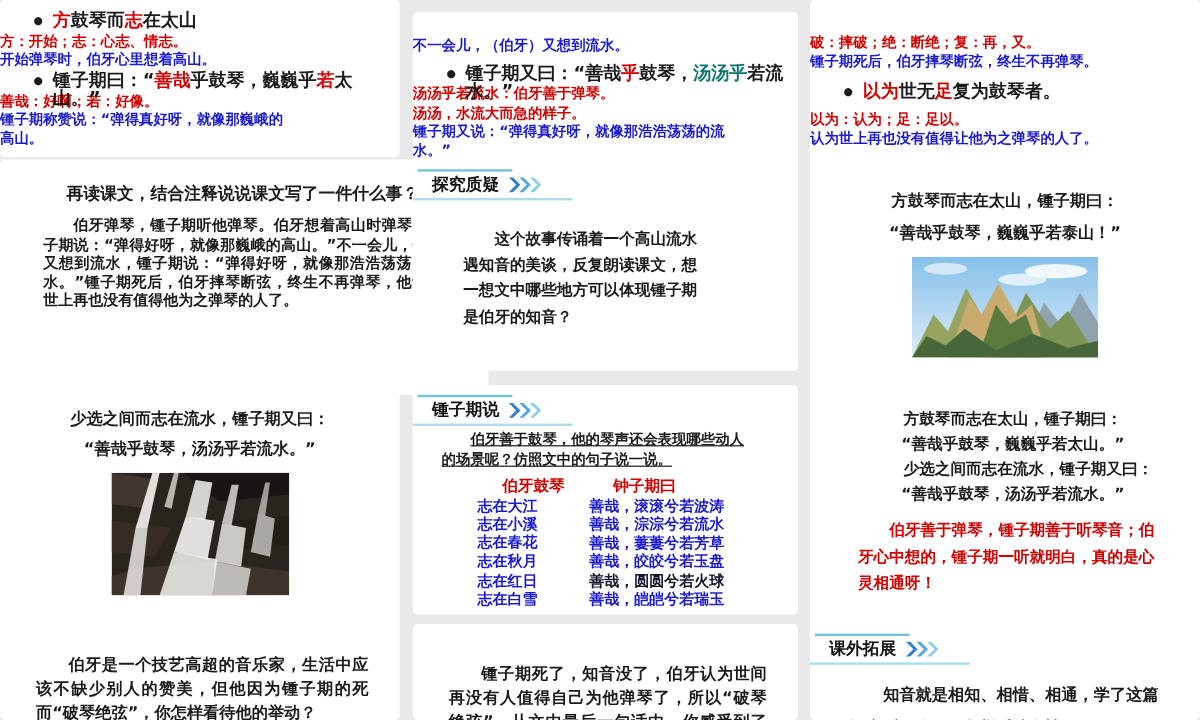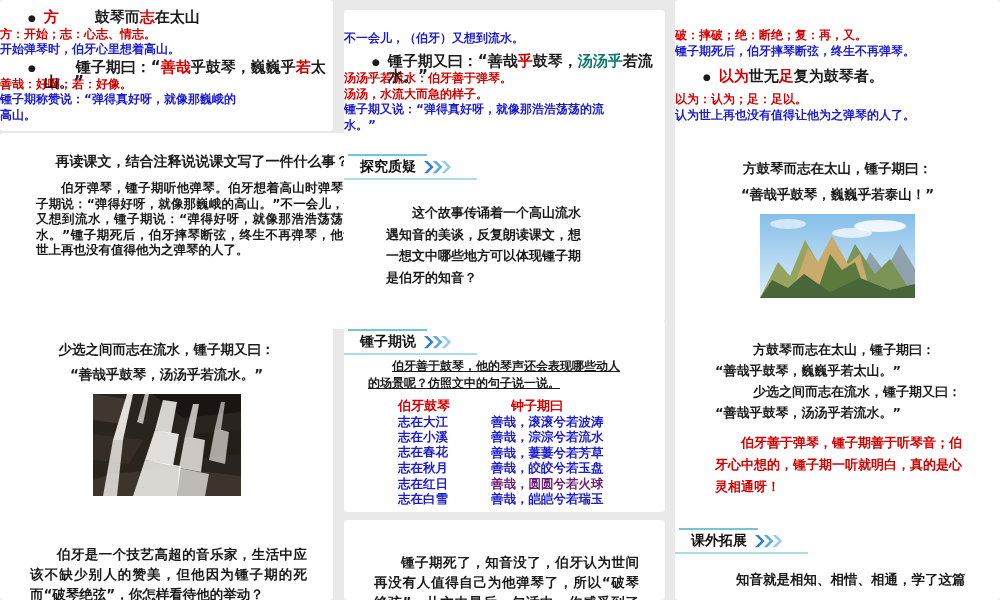--- a/index.html
+++ b/index.html
@@ -5,21 +5,21 @@
   html,body{margin:0;padding:0;background:#e9e9e9;}
   .page{position:relative;width:1000px;height:600px;background:#e9e9e9;overflow:hidden;
         font-family:"DejaVu Sans","Liberation Sans",sans-serif;}
   .slide{position:absolute;background:#ffffff;border-radius:4px;overflow:hidden;
          color:#1a1a1a;font-weight:600;}
   
   #s0{left:0;top:0;width:333px;height:123px;}
   #s1{left:344px;top:10px;width:321px;height:123px;}
   #s2{left:675px;top:0;width:325px;height:123px;}
   #s3{left:0;top:133px;width:333px;height:176px;}
-  #s4{left:344px;top:146px;width:321px;height:176px;}
+  #s4{left:344px;top:133px;width:321px;height:176px;}
   #s5{left:675px;top:133px;width:325px;height:176px;}
   #s6{left:0;top:321px;width:333px;height:191px;}
   #s7{left:344px;top:321px;width:321px;height:191px;}
   #s8{left:675px;top:321px;width:325px;height:191px;}
   #s9{left:0;top:520px;width:333px;height:80px;}
   #s10{left:344px;top:520px;width:321px;height:80px;}
   #s11{left:675px;top:520px;width:325px;height:80px;}
 
   
   .row1{display:flex;flex-direction:column;justify-content:flex-end;}
@@ -48,52 +48,52 @@
 
   
   #s5{padding-top:22px;} #s6{padding-top:16px;}
   .t-center{text-align:center;font-size:13.5px;line-height:26px;}
   #s6 .t-center{line-height:25px;}
   .img-wrap{display:flex;justify-content:center;margin-top:7px;}
 
   
   #s7 .para{margin:3px 44px 0 24px;font-size:12px;line-height:17px;text-indent:2em;word-break:break-all;text-decoration:underline;}
   .thead{display:flex;padding-left:54px;margin-top:5px;font-size:13px;font-weight:700;line-height:17px;}
-  .th1{width:93px;}
+  .th1{width:93px;text-align:center;}
   .th2{padding-left:20px;}
   .trow{display:flex;padding-left:54px;font-size:12.5px;line-height:15.4px;font-weight:700;}
   .tc1{width:93px;}
 
   
   #s8{padding-top:18px;}
-  #s8 .qline{padding-left:40px;font-size:13px;line-height:21px;word-break:break-all;}
+  #s8 .qline{padding-left:76px;font-size:13px;line-height:21px;word-break:break-all;}
   #s8 .ind2{text-indent:2em;padding-left:52px;}
   #s8 .red-para{margin-top:9px;padding:0 26px 0 40px;font-size:13px;line-height:22px;text-indent:2em;word-break:break-all;}
 
   
   #s9 .para{margin:24px 26px 0 30px;font-size:13.5px;line-height:20px;text-indent:2em;word-break:break-all;text-align:justify;}
   #s10 .para{margin:32px 26px 0 30px;font-size:13.5px;line-height:20px;text-indent:2em;word-break:break-all;text-align:justify;}
   #s11 .para{margin:11px 30px 0 34px;font-size:13.5px;line-height:28px;text-indent:2em;word-break:break-all;}
 </style>
 </head>
 <body>
 
 <div class="page">
 
   <div class="slide row1" id="s0">
     <div class="blocks">
         <div class="blk bullet">
           <span class="dot">●</span>
-          <span><span style="color: rgb(212, 0, 0);">方</span><span style="color: rgb(26, 26, 26); margin-left: 36px;">鼓琴而</span><span style="color: rgb(212, 0, 0);">志</span><span style="color: rgb(26, 26, 26);">在太山</span></span>
+          <span><span style="color: rgb(212, 0, 0);">方</span><span style="color: rgb(26, 26, 26);">鼓琴而</span><span style="color: rgb(212, 0, 0);">志</span><span style="color: rgb(26, 26, 26);">在太山</span></span>
         </div>
         <div class="blk ind"><span style="color: rgb(212, 0, 0);">方：开始；志：心志、情志。</span></div>
         <div class="blk ind"><span style="color: rgb(27, 27, 206);">开始弹琴时，伯牙心里想着高山。</span></div>
         <div class="blk bullet">
           <span class="dot">●</span>
-          <span><span style="color: rgb(26, 26, 26); margin-left: 32px;">锺子期曰：“</span><span style="color: rgb(212, 0, 0);">善哉</span><span style="color: rgb(26, 26, 26);">乎鼓琴，巍巍乎</span><span style="color: rgb(212, 0, 0);">若</span><span style="color: rgb(26, 26, 26);">太</span></span>
+          <span><span style="color: rgb(26, 26, 26);">锺子期曰：“</span><span style="color: rgb(212, 0, 0);">善哉</span><span style="color: rgb(26, 26, 26);">乎鼓琴，巍巍乎</span><span style="color: rgb(212, 0, 0);">若</span><span style="color: rgb(26, 26, 26);">太</span></span>
         </div>
         <div class="blk ind overlap"><span class="ovl">山。”</span><span><span style="color: rgb(212, 0, 0);">善哉：好啊；若：好像。</span></span></div>
         <div class="blk ind"><span style="color: rgb(27, 27, 206);">锺子期称赞说：“弹得真好呀，就像那巍峨的</span></div>
         <div class="blk ind"><span style="color: rgb(27, 27, 206);">高山。</span></div>
       </div>
   </div>
 
   <div class="slide row1" id="s1">
     <div class="blocks">
         <div class="blk ind"><span style="color: rgb(27, 27, 206);">不一会儿，（伯牙）又想到流水。</span></div>
@@ -229,21 +229,21 @@
           <div class="trow">
             <span class="tc1" style="color: rgb(27, 27, 206); font-family: Liberation Serif, serif;">志在春花</span>
             <span class="tc2" style="color: rgb(27, 27, 206);">善哉，萋萋兮若芳草</span>
           </div>
           <div class="trow">
             <span class="tc1" style="color: rgb(27, 27, 206);">志在秋月</span>
             <span class="tc2" style="color: rgb(27, 27, 206);">善哉，皎皎兮若玉盘</span>
           </div>
           <div class="trow">
             <span class="tc1" style="color: rgb(27, 27, 206);">志在红日</span>
-            <span class="tc2" style="color: #701a75;">善哉，圆圆兮若火球</span>
+            <span class="tc2" style="color: #0f172a;">善哉，圆圆兮若火球</span>
           </div>
           <div class="trow">
             <span class="tc1" style="color: rgb(27, 27, 206);">志在白雪</span>
             <span class="tc2" style="color: rgb(27, 27, 206);">善哉，皑皑兮若瑞玉</span>
           </div>
         </div>
       </div>
   </div>
 
   <div class="slide" id="s8">

